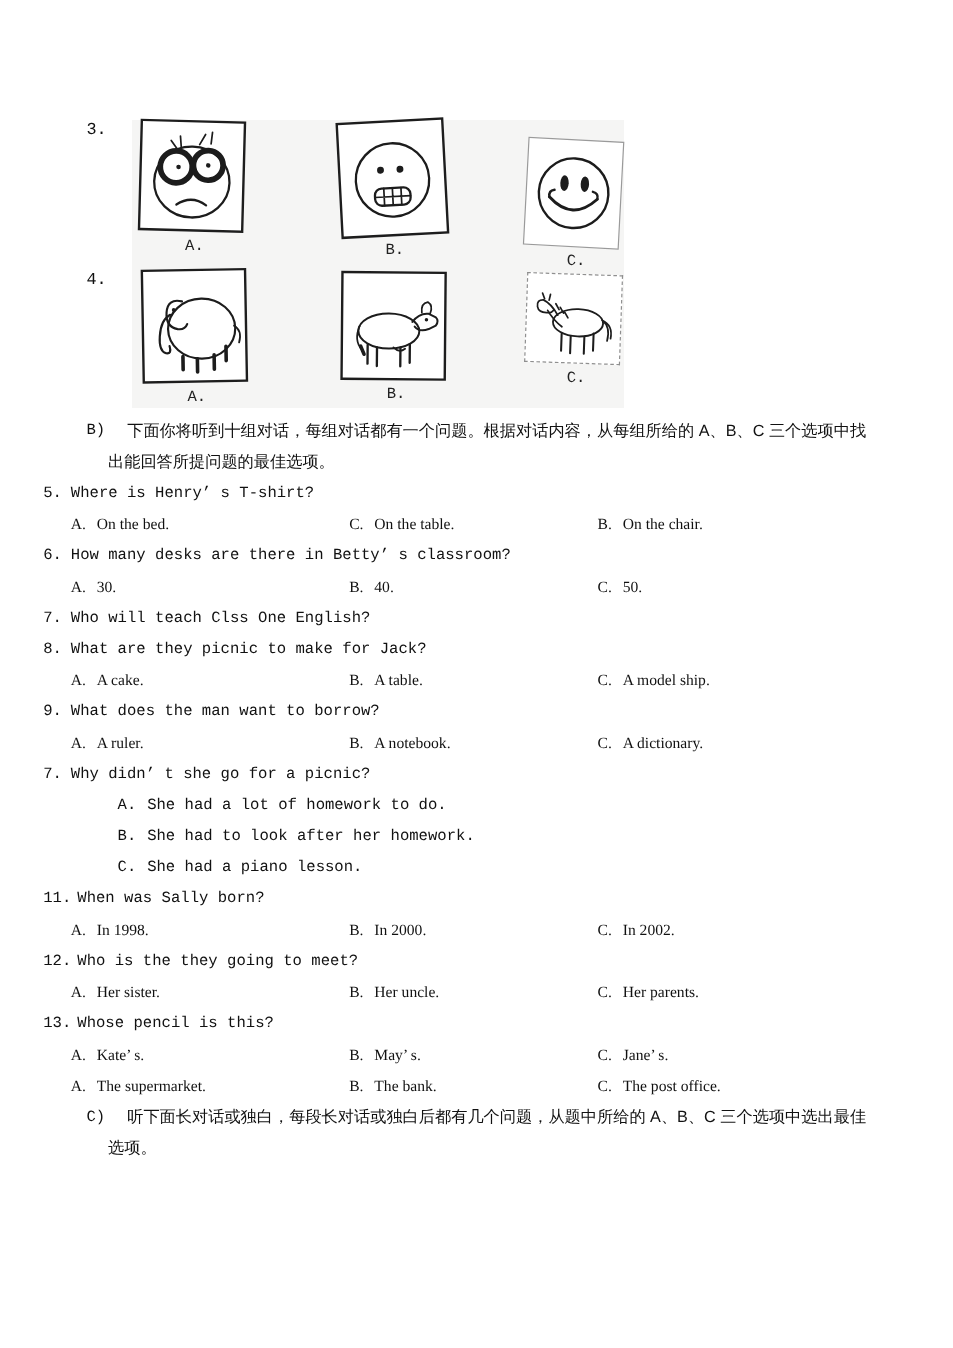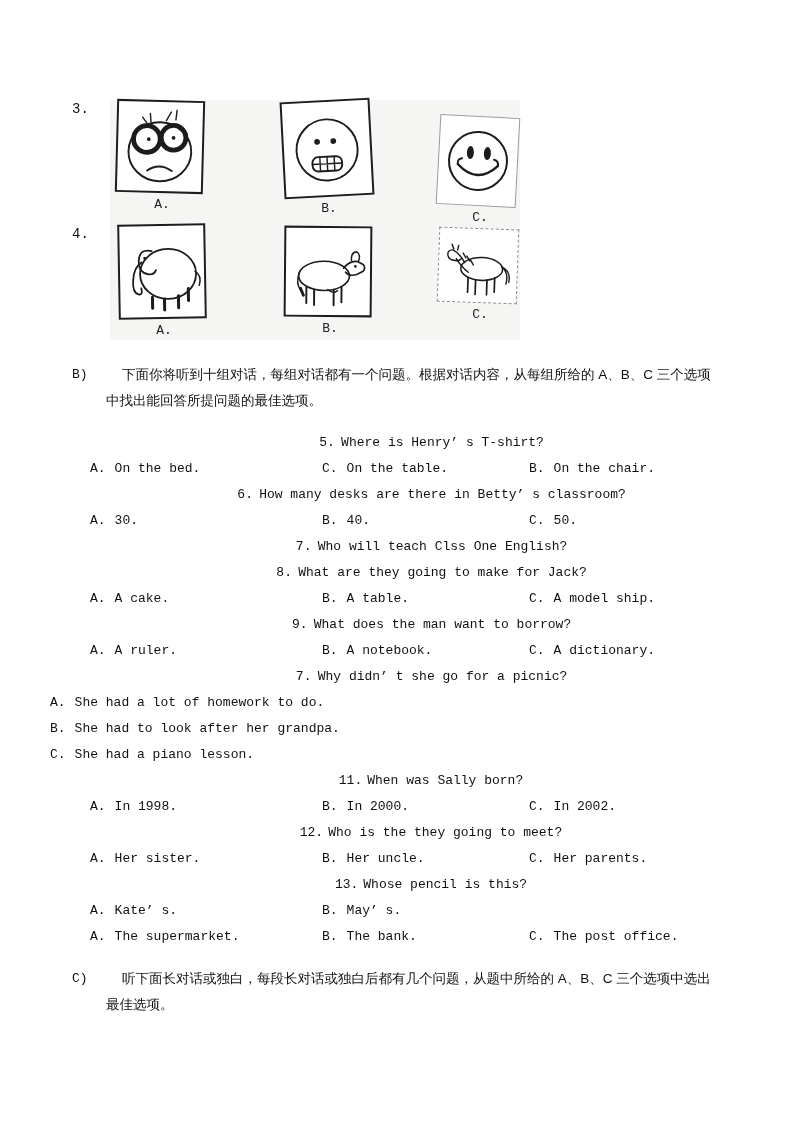--- a/index.html
+++ b/index.html
@@ -39,27 +39,27 @@
   }
   svg.art .fill{fill:#1c1c1c;stroke:none;}
   svg.art .thin{stroke-width:1.5;}
   
   .text-area{
     position:absolute;top:346px;left:0;width:794px;
     line-height:26px;
   }
   .sec{position:relative;padding-left:90px;padding-right:60px;}
   .sec-label{position:absolute;left:72px;top:0;}
-  .sec-text{margin:16px;text-indent:16px;font-size:13.5px;
+  .sec-text{margin:0;text-indent:16px;font-size:13.5px;
     font-family:"Liberation Sans","DejaVu Sans",sans-serif;}
-  .q-line{padding-left:68px;text-align:center;}
+  .q-line{padding-left:36px;}
   .qnum{display:inline-block;min-width:18px;margin-right:5px;}
-  .opts{margin-left:90px;display:grid;grid-template-columns:232px 207px 1fr;}
+  .opts{margin-left:59px;display:grid;grid-template-columns:232px 207px 1fr;font-family:Liberation Serif, serif;}
   .opt .olabel{margin-right:9px;}
-  .opts-v .opt{display:block;margin-left:50px;}
+  .opts-v .opt{display:block;margin-left:98px;}
 </style>
 </head>
 <body>
 
 <div class="sheet">
 
   <span class="pic-num" style="top:101px">3.</span>
   <span class="pic-num" style="top:226px">4.</span>
 
   <div class="scan">
@@ -173,21 +173,21 @@
       <span class="opt"><span class="olabel">A.</span><span>30.</span></span>
       <span class="opt"><span class="olabel">B.</span><span>40.</span></span>
       <span class="opt"><span class="olabel">C.</span><span>50.</span></span>
     </div>
 
     <div class="q-line">
       <span class="qnum">7.</span><span>Who will teach Clss One English?</span>
     </div>
 
     <div class="q-line">
-      <span class="qnum">8.</span><span>What are they going to make for Jack?</span>
+      <span class="qnum">8.</span><span>What are they picnic to make for Jack?</span>
     </div>
     <div class="opts">
       <span class="opt"><span class="olabel">A.</span><span>A cake.</span></span>
       <span class="opt"><span class="olabel">B.</span><span>A table.</span></span>
       <span class="opt"><span class="olabel">C.</span><span>A model ship.</span></span>
     </div>
 
     <div class="q-line">
       <span class="qnum">9.</span><span>What does the man want to borrow?</span>
     </div>
@@ -195,21 +195,21 @@
       <span class="opt"><span class="olabel">A.</span><span>A ruler.</span></span>
       <span class="opt"><span class="olabel">B.</span><span>A notebook.</span></span>
       <span class="opt"><span class="olabel">C.</span><span>A dictionary.</span></span>
     </div>
 
     <div class="q-line">
       <span class="qnum">7.</span><span>Why didn’ t she go for a picnic?</span>
     </div>
     <div class="opts-v">
       <span class="opt"><span class="olabel">A.</span><span>She had a lot of homework to do.</span></span>
-      <span class="opt"><span class="olabel">B.</span><span>She had to look after her grandpa.</span></span>
+      <span class="opt"><span class="olabel">B.</span><span>She had to look after her homework.</span></span>
       <span class="opt"><span class="olabel">C.</span><span>She had a piano lesson.</span></span>
     </div>
 
     <div class="q-line">
       <span class="qnum">11.</span><span>When was Sally born?</span>
     </div>
     <div class="opts">
       <span class="opt"><span class="olabel">A.</span><span>In 1998.</span></span>
       <span class="opt"><span class="olabel">B.</span><span>In 2000.</span></span>
       <span class="opt"><span class="olabel">C.</span><span>In 2002.</span></span>
@@ -223,20 +223,21 @@
       <span class="opt"><span class="olabel">B.</span><span>Her uncle.</span></span>
       <span class="opt"><span class="olabel">C.</span><span>Her parents.</span></span>
     </div>
 
     <div class="q-line">
       <span class="qnum">13.</span><span>Whose pencil is this?</span>
     </div>
     <div class="opts">
       <span class="opt"><span class="olabel">A.</span><span>Kate’ s.</span></span>
       <span class="opt"><span class="olabel">B.</span><span>May’ s.</span></span>
+      <span class="opt"><span class="olabel">C.</span><span>Jane’ s.</span></span>
     </div>
 
     <div class="opts">
       <span class="opt"><span class="olabel">A.</span><span>The supermarket.</span></span>
       <span class="opt"><span class="olabel">B.</span><span>The bank.</span></span>
       <span class="opt"><span class="olabel">C.</span><span>The post office.</span></span>
     </div>
 
     <div class="sec">
       <span class="sec-label">C)</span>

